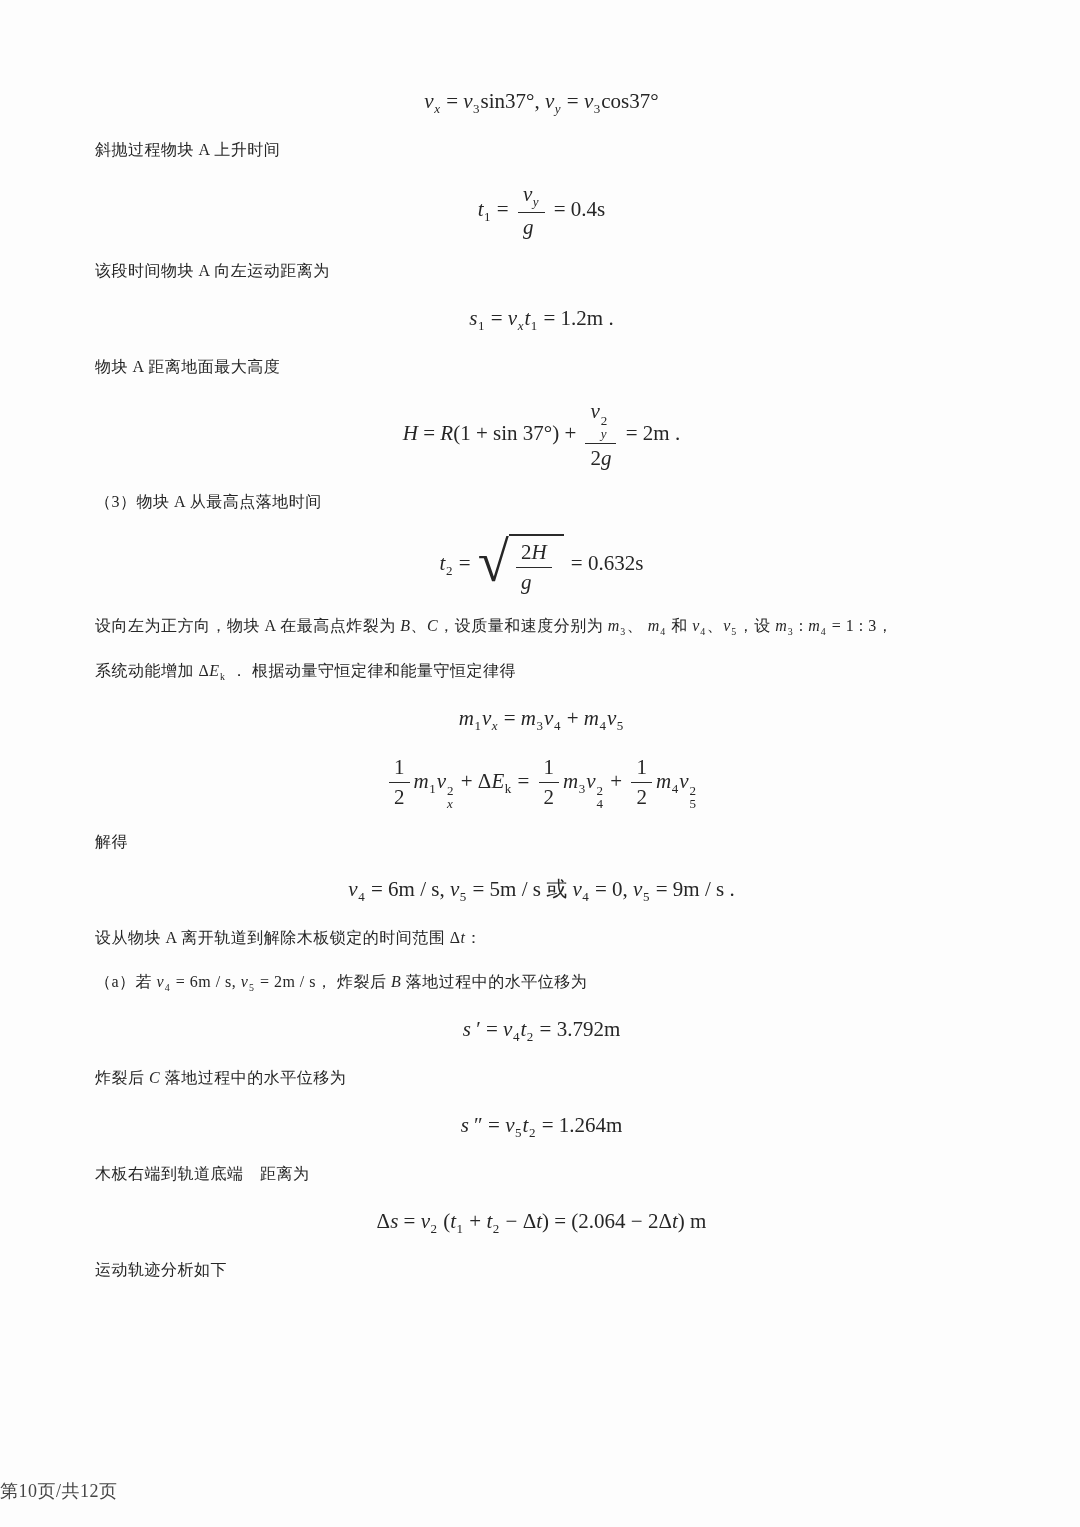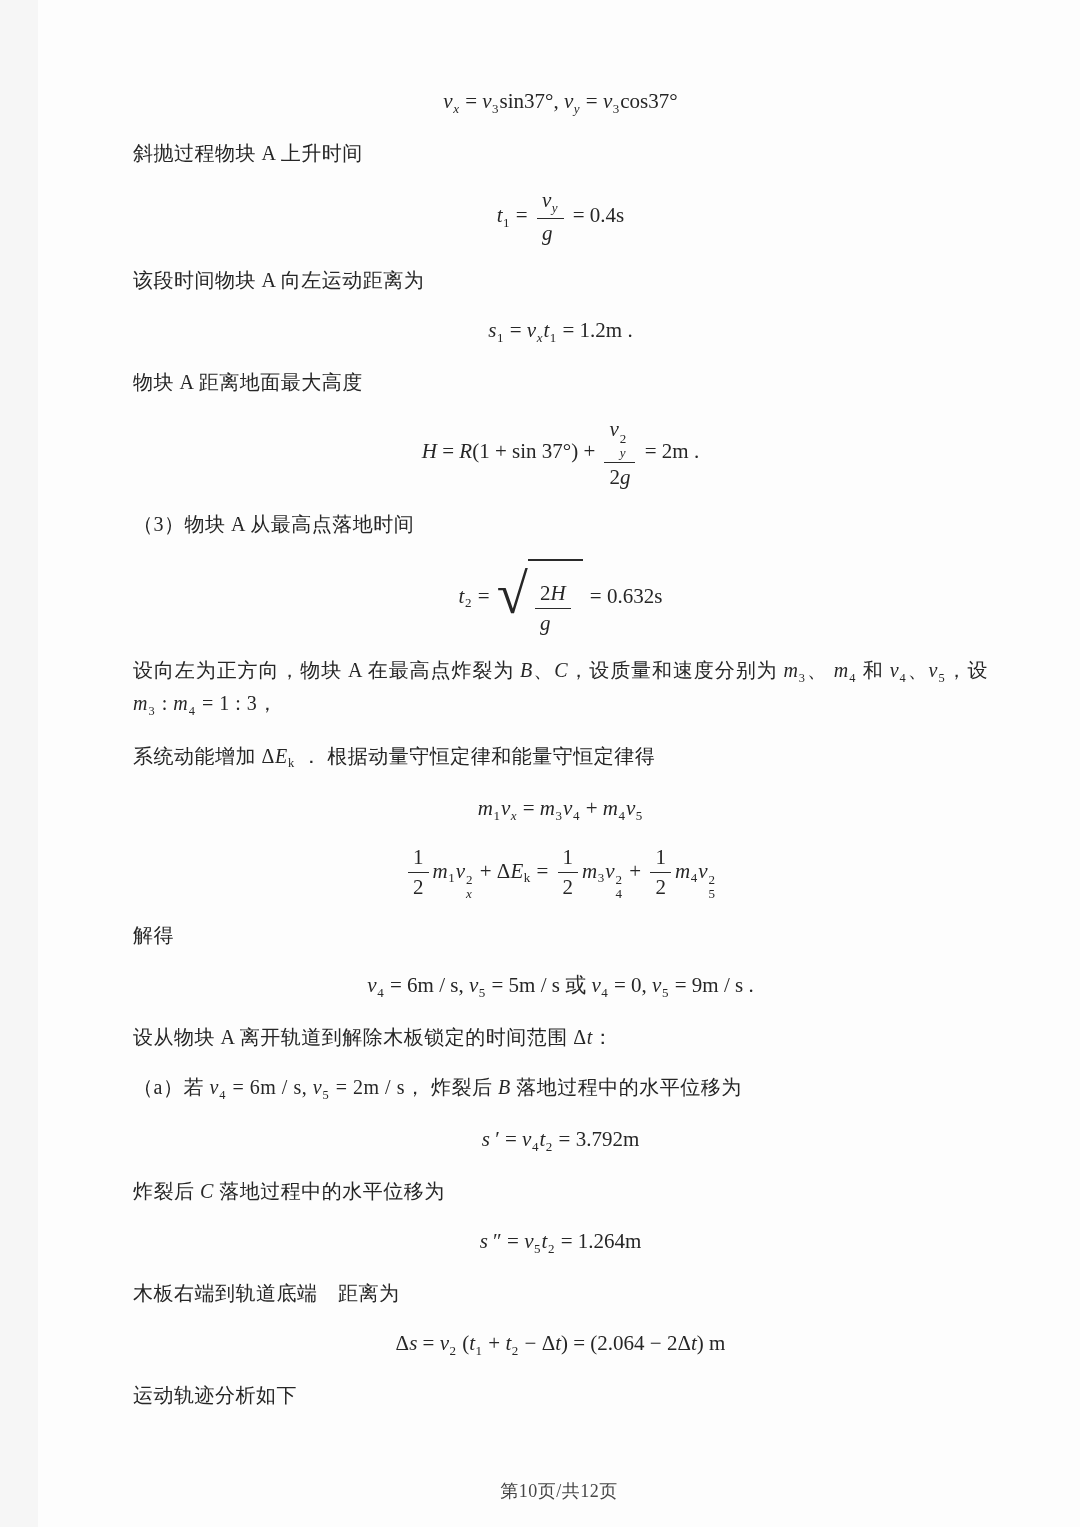--- a/index.html
+++ b/index.html
@@ -9,31 +9,30 @@
     background: #f6f6f6;
     font-family: "Liberation Serif", "DejaVu Serif", serif;
     color: #262626;
     position: relative;
     overflow: hidden;
   }
   .page {
     position: absolute;
     inset: 0;
     background: #fdfdfd;
-    margin-left: 38px;
   }
   main {
     position: absolute;
     left: 95px;
     right: 92px;
     top: 86px;
   }
   .block { margin-bottom: 19px; }
   .para {
-    font-size: 20px;
+    font-size: 16px;
     line-height: 1.55;
     text-align: justify;
     letter-spacing: 0.5px;
   }
   .formula {
     font-size: 21px;
     line-height: 1.45;
     text-align: center;
   }
   .it { font-style: italic; }
@@ -65,27 +64,27 @@
     display: inline-flex;
     align-items: center;
     vertical-align: middle;
     margin: 0 2px;
   }
   .rad {
     font-size: 2.7em;
     line-height: 0.85;
     transform: translateY(-3px);
   }
-  .rbody { border-top: 2px solid #2a2a2a; padding: 20px 8px 0 3px; }
+  .rbody { border-top: 2px solid #2a2a2a; padding: 4px 8px 0 3px; }
   footer {
     position: absolute;
     left: 0;
     right: 0;
     bottom: 24px;
-    text-align: center;
+    text-align: left;
     font-size: 18px;
     color: #454545;
     letter-spacing: 0.5px;
   }
 </style>
 </head>
 <body>
 
 <div class="page">
   <main id="doc-body">

